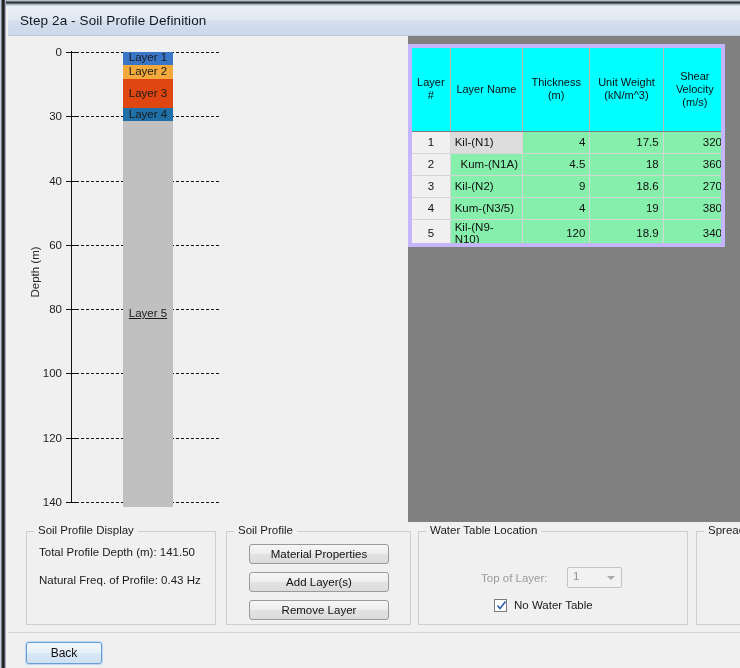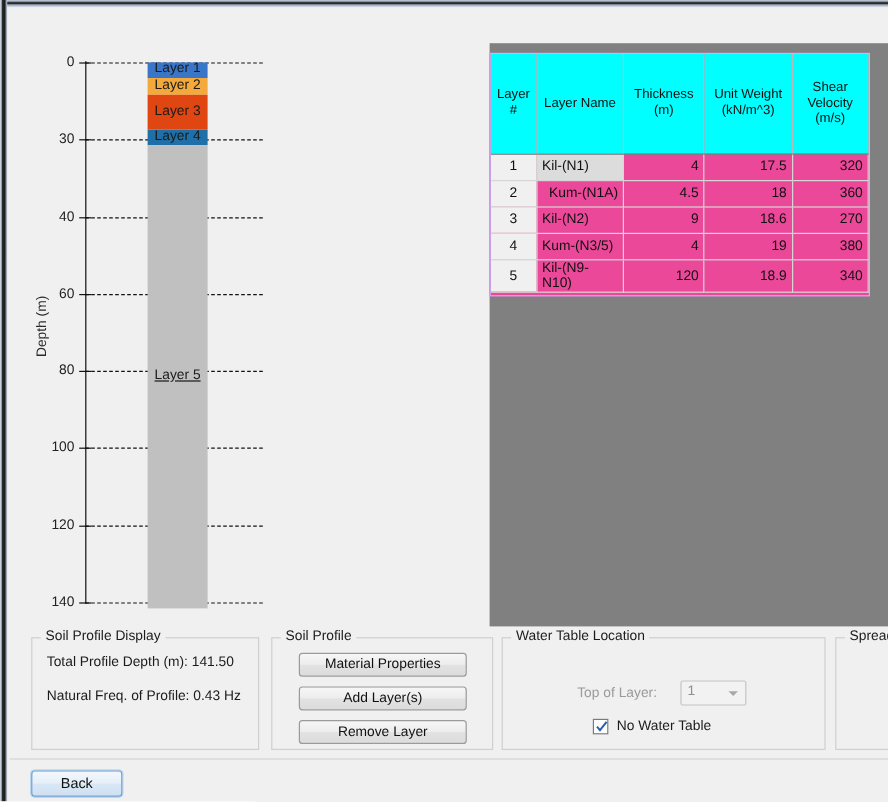--- a/index.html
+++ b/index.html
@@ -82,22 +82,22 @@
     font-size: 11.5px; color: #1a1a1a; white-space: nowrap;
   }
 
   
   .grid-pane {
     position: absolute; left: 400px; top: 0px; width: 332px; height: 486px;
     background: #808080;
   }
   .grid-wrap {
     position: absolute; left: 0px; top: 8px; width: 317px; height: 203px;
-    background: #ec4899;
-    border: 1px solid #c4b5fd;
+    background: #86efac;
+    border: 4px solid #c4b5fd;
     overflow: hidden;
   }
   table.grid { border-collapse: collapse; width: 315px; table-layout: fixed; }
   table.grid th {
     background: #00ffff;
     border-right: 1px solid #b9b9b9;
     border-bottom: 1px solid #7d7d7d;
     font-size: 11px; font-weight: normal; color: #101010;
     height: 83px; padding: 2px 4px; vertical-align: middle; text-align: center;
     line-height: 1.18;
@@ -178,20 +178,23 @@
   }
 </style>
 </head>
 <body>
 
 <div id="app">
 
   <div class="win-edge-left"></div>
   <div class="win-edge-top"></div>
 
+  <div class="titlebar">
+    <div class="ttl">Step 2a - Soil Profile Definition</div>
+  </div>
 
   <div class="client">
 
     <div class="plot">
       <div class="axis-title">Depth (m)</div>
       <div class="yaxis-line"></div>
       <div id="ticks">
           <div class="ytick" style="top: 16px;"></div>
           <div class="ylabel" style="top: 16px;">0</div>
           <div class="ytick" style="top: 80.2857px;"></div>

